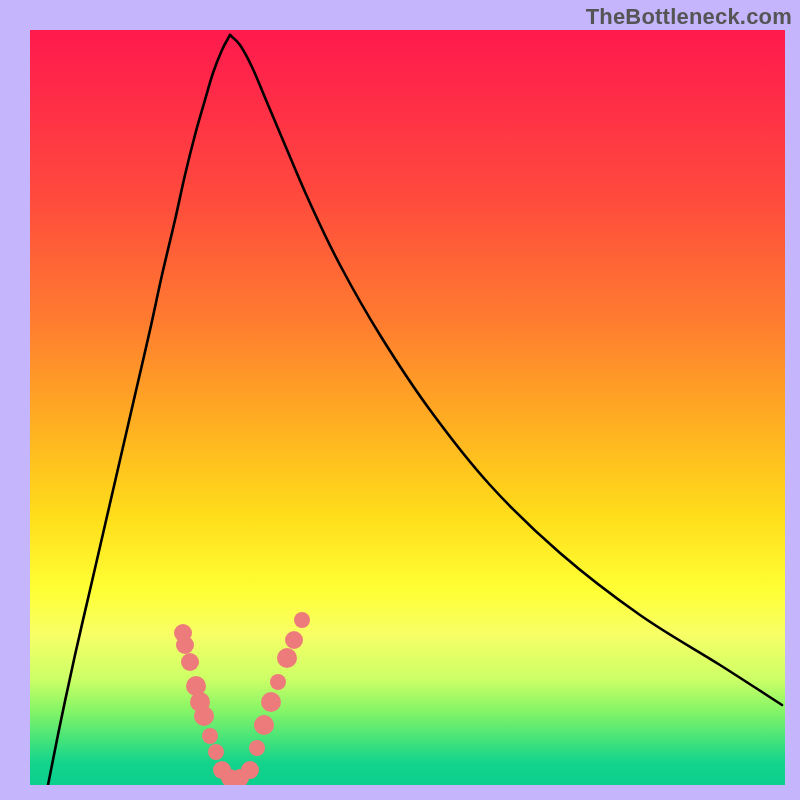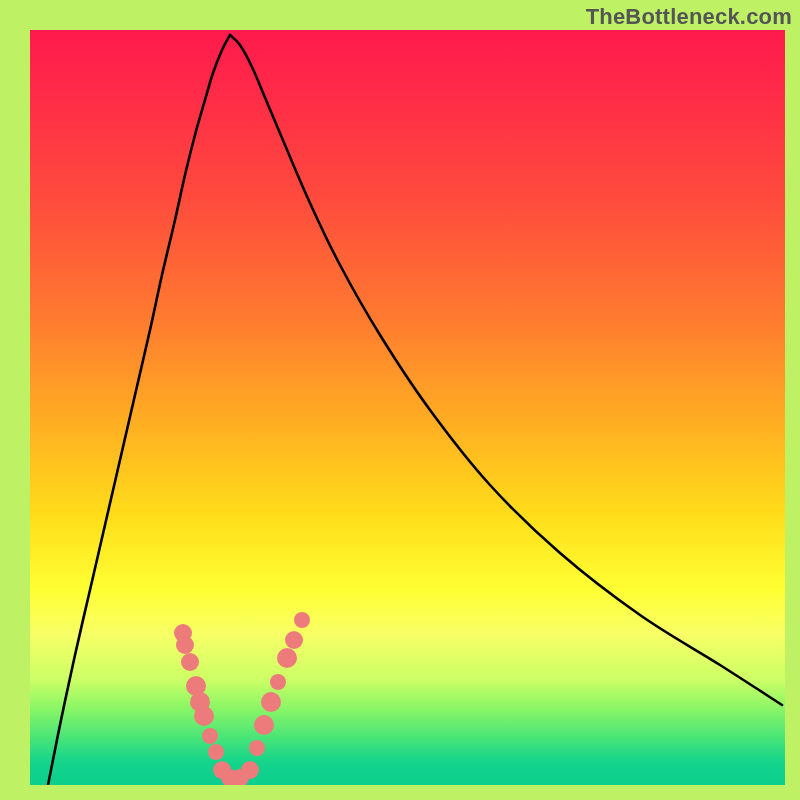--- a/index.html
+++ b/index.html
@@ -8,21 +8,21 @@
     width: 800px;
     height: 800px;
     overflow: hidden;
     background: #000;
     font-family: Arial, Helvetica, sans-serif;
   }
   .frame {
     position: relative;
     width: 800px;
     height: 800px;
-    background: #bef264;
+    background: #c4b5fd;
   }
   .plot-area {
     position: absolute;
     left: 30px;
     top: 30px;
     width: 755px;
     height: 755px;
     
     background: linear-gradient(
       to bottom,

